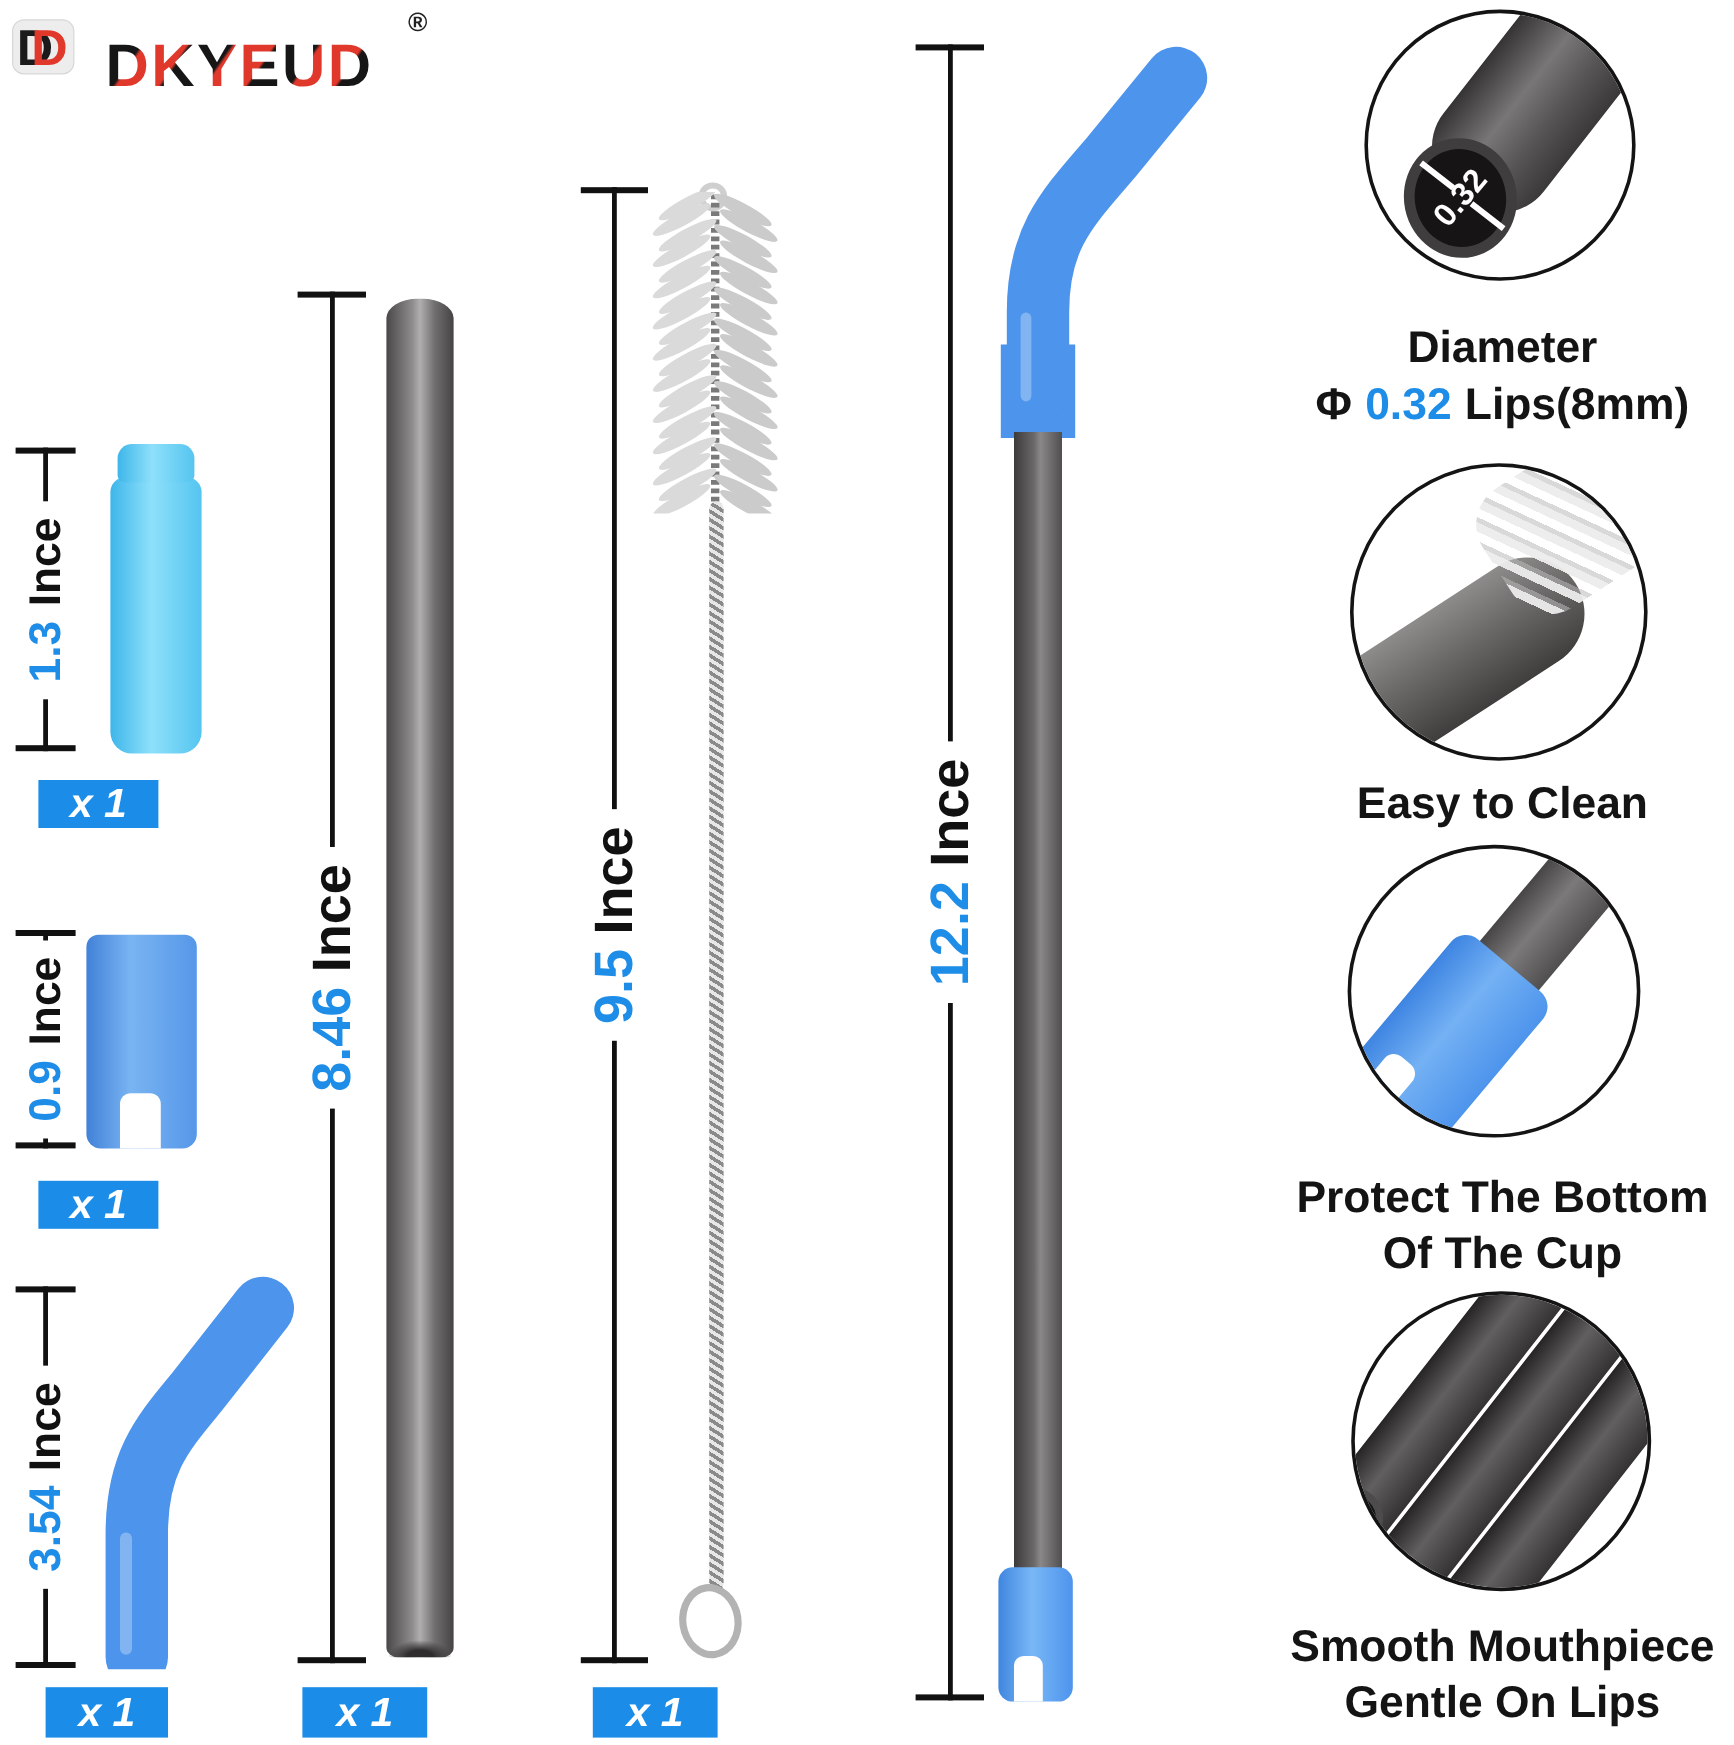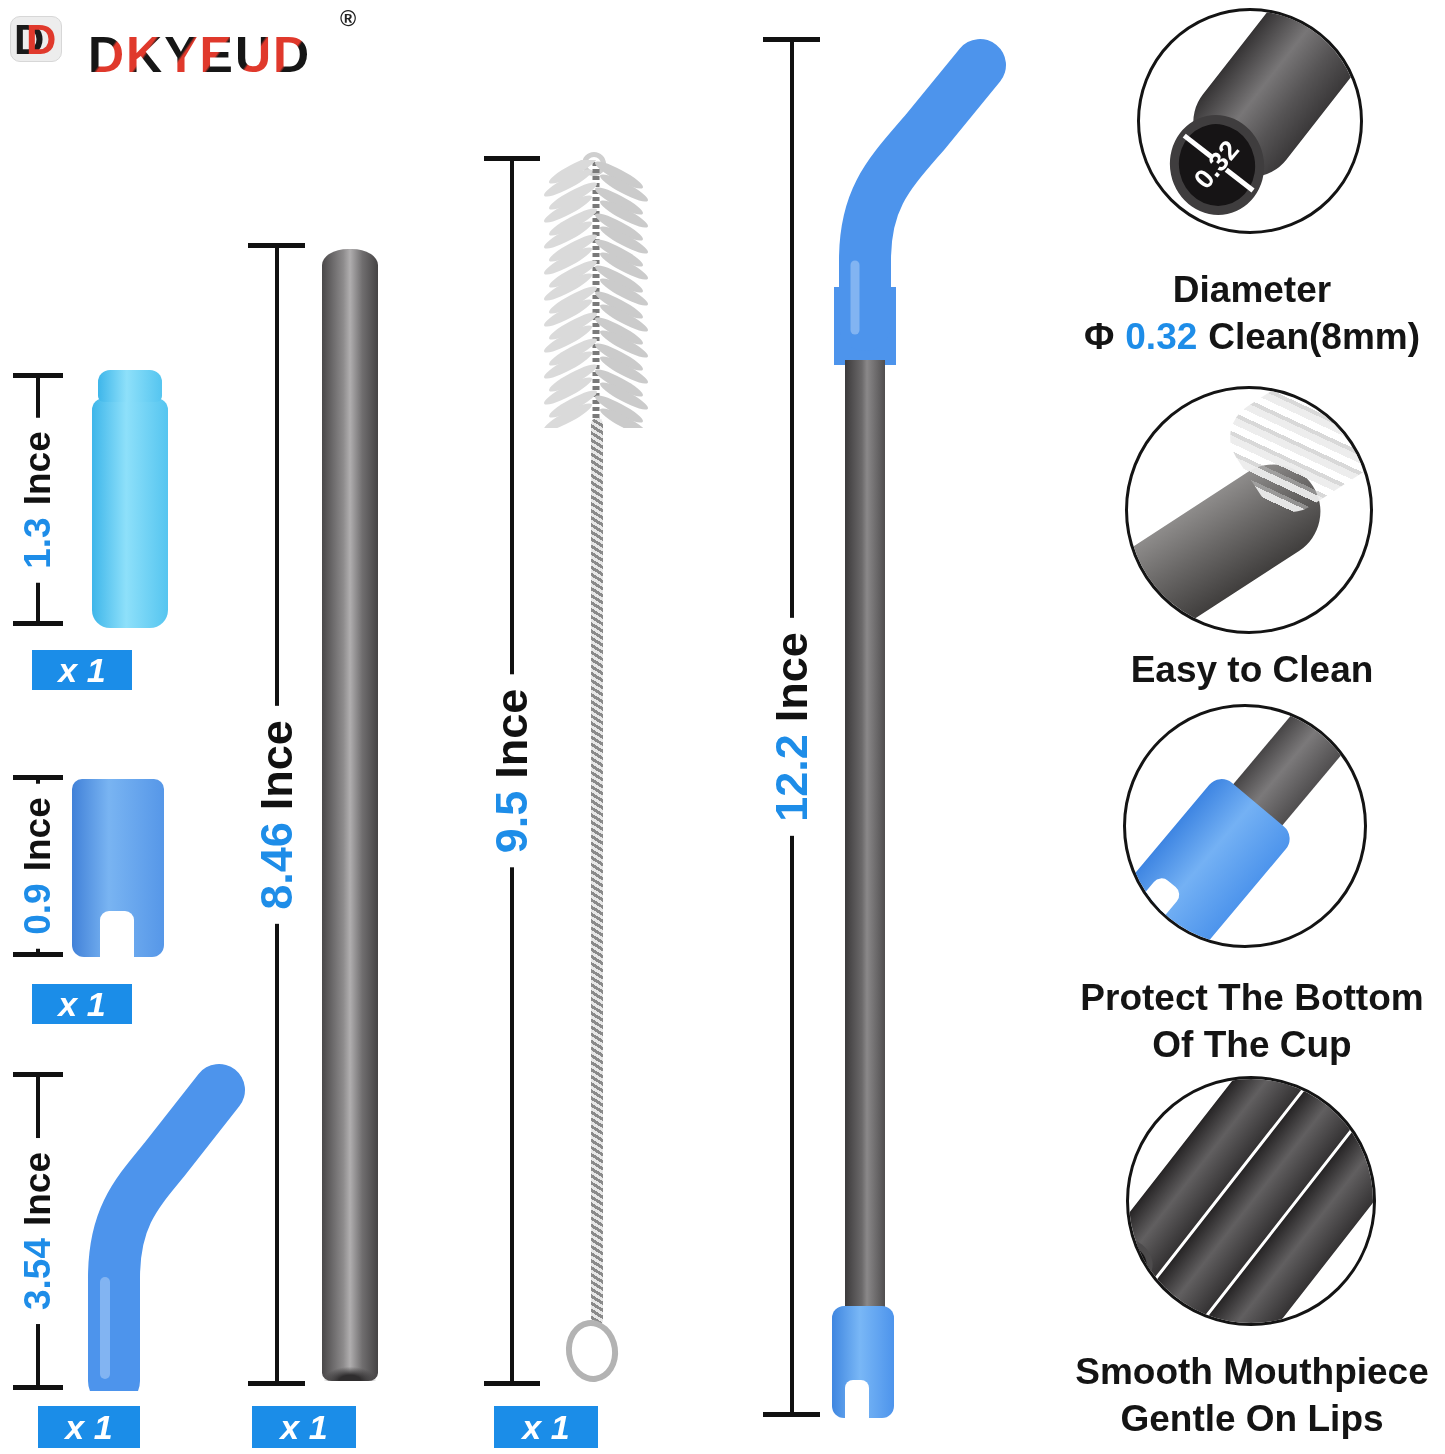--- a/index.html
+++ b/index.html
@@ -257,21 +257,21 @@
     <div class="c1-tube"></div>
     <div class="c1-open">
       <div class="c1-seg c1-seg1"></div>
       <div class="c1-seg c1-seg2"></div>
       <div class="c1-num">0.32</div>
     </div>
   </div>
   <div class="caption" style="top:266px">
     <div>Diameter</div>
     <div>
-      <span class="cap-phi">Φ</span><span class="cap-val cap-valm">0.32</span><span>Clean(8mm)</span>
+      <span class="cap-phi">Φ</span><span class="cap-val cap-valm">0.32</span><span>Lips(8mm)</span>
     </div>
   </div>
 
   <div class="circle c2">
     <div class="c2-tube"></div>
     <div class="c2-bristles"></div>
   </div>
   <div class="caption" style="top:646px">Easy to Clean</div>
 
   <div class="circle c3">

